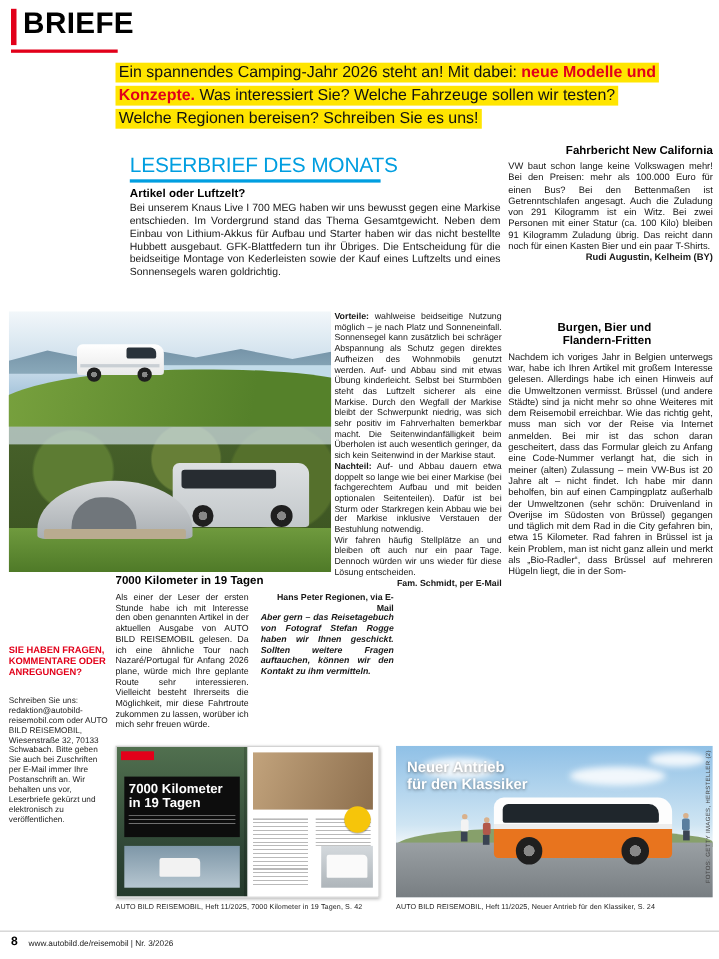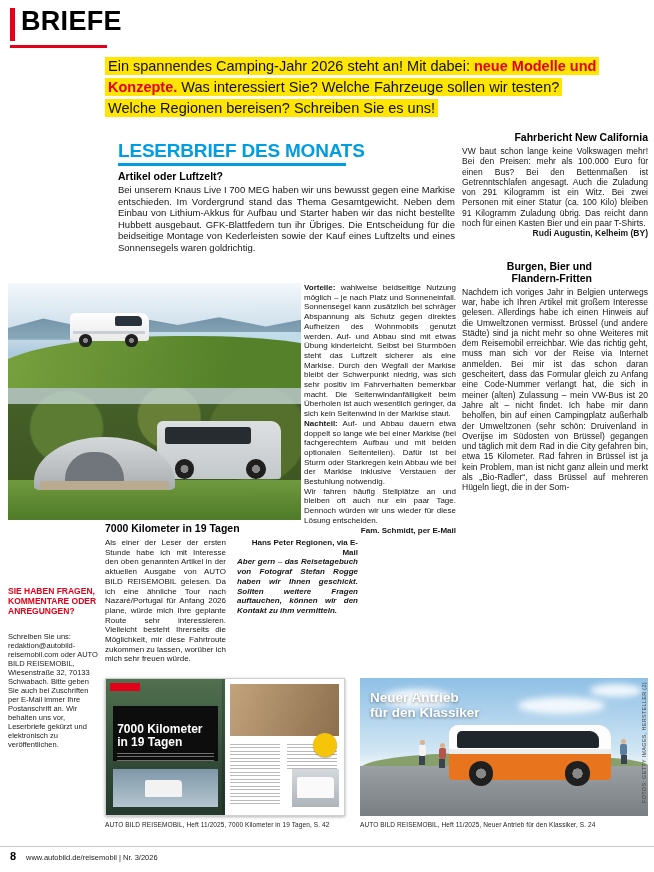--- a/index.html
+++ b/index.html
@@ -11,21 +11,21 @@
   }
   
   .brand-bar { position:absolute; left:10px; top:8px; width:5px; height:33px; background:#e2001a; }
   .section-title { position:absolute; left:21px; top:6px; font-size:27px; font-weight:800; letter-spacing:.3px; color:#000; }
   .title-rule { position:absolute; left:10px; top:45px; width:97px; height:3px; background:#e2001a; }
   
   .intro { position:absolute; left:105px; top:56px; width:505px; font-size:14.5px; line-height:21px; color:#111; }
   .intro .hl { background:#ffe500; padding:1px 3px; box-decoration-break:clone; -webkit-box-decoration-break:clone; }
   .intro .red { color:#e2001a; font-weight:bold; }
   
-  .kicker { position:absolute; left:118px; top:140px; font-size:19px; font-weight:700; color:#009ee0; letter-spacing:-.2px; }
+  .kicker { position:absolute; left:118px; top:140px; font-size:19px; font-weight:400; color:#009ee0; letter-spacing:-.2px; }
   .kicker-rule { position:absolute; left:118px; top:163px; width:228px; height:2.5px; background:#009ee0; }
   .letter-title { font-size:10.5px; font-weight:bold; color:#000; margin:0 0 3px 0; line-height:12px; }
   .lom-title { position:absolute; left:118px; top:170px; }
   .bt { font-size:8.5px; line-height:10.3px; text-align:justify; hyphens:auto; color:#161616; margin:0; }
   .lom-para1 { position:absolute; left:118px; top:184px; width:337px; font-size:9.5px; line-height:11.6px; text-align:justify; hyphens:auto; }
   .lom-rest { position:absolute; left:304px; top:283px; width:152px; }
   .lom-rest p { font-size:8px; line-height:9.7px; text-align:justify; hyphens:auto; margin:0; }
   .sig { font-weight:bold; text-align:right !important; }
   
   .photo { position:absolute; overflow:hidden; }
@@ -58,42 +58,42 @@
   
   .letter2-title { position:absolute; left:105px; top:522px; }
   .letter2-flow { position:absolute; left:105px; top:538px; width:253px; height:138px;
     column-count:2; column-gap:11px; column-fill:auto; overflow:hidden; }
   .letter2-flow p { font-size:8px; line-height:9.7px; text-align:justify; hyphens:auto; margin:0; }
   .reply { font-weight:bold; font-style:italic; }
   
   .spread { left:105px; top:678px; width:240px; height:138px; border:1px solid #cfcfcf; box-shadow:0 1px 3px rgba(0,0,0,.3); background:#fff; }
   .sp-left { position:absolute; left:0; top:0; width:50%; height:100%; background:linear-gradient(#51704f,#2e4535 70%,#253a2c); }
   .sp-tag { position:absolute; left:4px; top:4px; width:30px; height:8px; background:#e2001a; }
-  .sp-panel { position:absolute; left:6%; top:20%; width:88%; height:40%; background:#0d0d0d; padding:17px 4px; }
+  .sp-panel { position:absolute; left:6%; top:20%; width:88%; height:40%; background:#0d0d0d; padding:5px 4px; }
   .sp-h1 { font-size:12px; line-height:13px; font-weight:800; color:#fff; }
   .sp-sub { margin-top:4px; height:10px; background:repeating-linear-gradient(to bottom,#9a9a9a 0 1px,transparent 1px 3.5px); opacity:.7; }
   .sp-inset { position:absolute; left:6%; top:66%; width:88%; height:28%; background:linear-gradient(#7e97a8,#b6c6d0); }
   .sp-inset-van { position:absolute; left:30%; top:30%; width:36%; height:44%; background:#f2f2f2; border-radius:2px 4px 1px 1px; }
   .sp-right { position:absolute; left:50%; top:0; width:50%; height:100%; background:#fff; }
   .sp-photo-top { position:absolute; left:4%; top:4%; width:92%; height:38%; background:linear-gradient(110deg,#c2a37c,#8d6f4e); }
   .sp-col1 { position:absolute; left:4%; top:48%; width:42%; height:46%; background:repeating-linear-gradient(to bottom,#b9b9b9 0 1px,transparent 1px 3.5px); }
   .sp-col2 { position:absolute; left:52%; top:48%; width:42%; height:18%; background:repeating-linear-gradient(to bottom,#b9b9b9 0 1px,transparent 1px 3.5px); }
   .sp-van2 { position:absolute; right:4%; bottom:6%; width:40%; height:28%; background:linear-gradient(#d4d9dd,#aeb5ba); }
   .sp-van2-body { position:absolute; left:12%; top:22%; width:76%; height:56%; background:#fafafa; border-radius:2px 4px 1px 1px; }
   .sp-badge { position:absolute; right:6%; top:40%; width:24px; height:24px; border-radius:50%; background:#f6c50a; box-shadow:0 1px 1px rgba(0,0,0,.3); }
   .sp-fold { position:absolute; left:50%; top:0; width:6px; height:100%; transform:translateX(-50%);
     background:linear-gradient(90deg, rgba(0,0,0,.22), rgba(0,0,0,0) 70%); }
   .caption { position:absolute; font-size:6.5px; color:#222; letter-spacing:.1px; }
   .cap-spread { left:105px; top:821px; width:246px; }
   .cap-vw { left:360px; top:821px; width:288px; }
   
   .right-col { position:absolute; left:462px; top:131px; width:186px; }
   .right-col .letter-title { margin-bottom:3px;text-align:right; }
   .rc-gap { height:21px; }
-  .belgium-title { width:130px; }
+  .belgium-title { width:130px;margin-top:32px; }
   
   .photo-vw { left:360px; top:678px; width:288px; height:138px; }
   .vw-sky { position:absolute; inset:0; background:linear-gradient(#8fc0e6,#cfe5f3 52%,#e9f2f8 62%); }
   .cloud { position:absolute; background:#ffffff; border-radius:50%; opacity:.85; filter:blur(3px); }
   .cl1 { left:8%; top:8%; width:24%; height:14%; }
   .cl2 { left:55%; top:14%; width:30%; height:12%; }
   .cl3 { left:80%; top:4%; width:18%; height:10%; }
   .vw-trees { position:absolute; left:0; top:54%; width:100%; height:13%; background:#87a06b; border-radius:40% 60% 0 0 / 90% 70% 0 0; }
   .vw-ground { position:absolute; left:0; top:64%; width:100%; height:36%; background:linear-gradient(#9aa0a4,#787e82); }
   .vw-van { position:absolute; left:31%; top:34%; width:56%; height:44%; }

